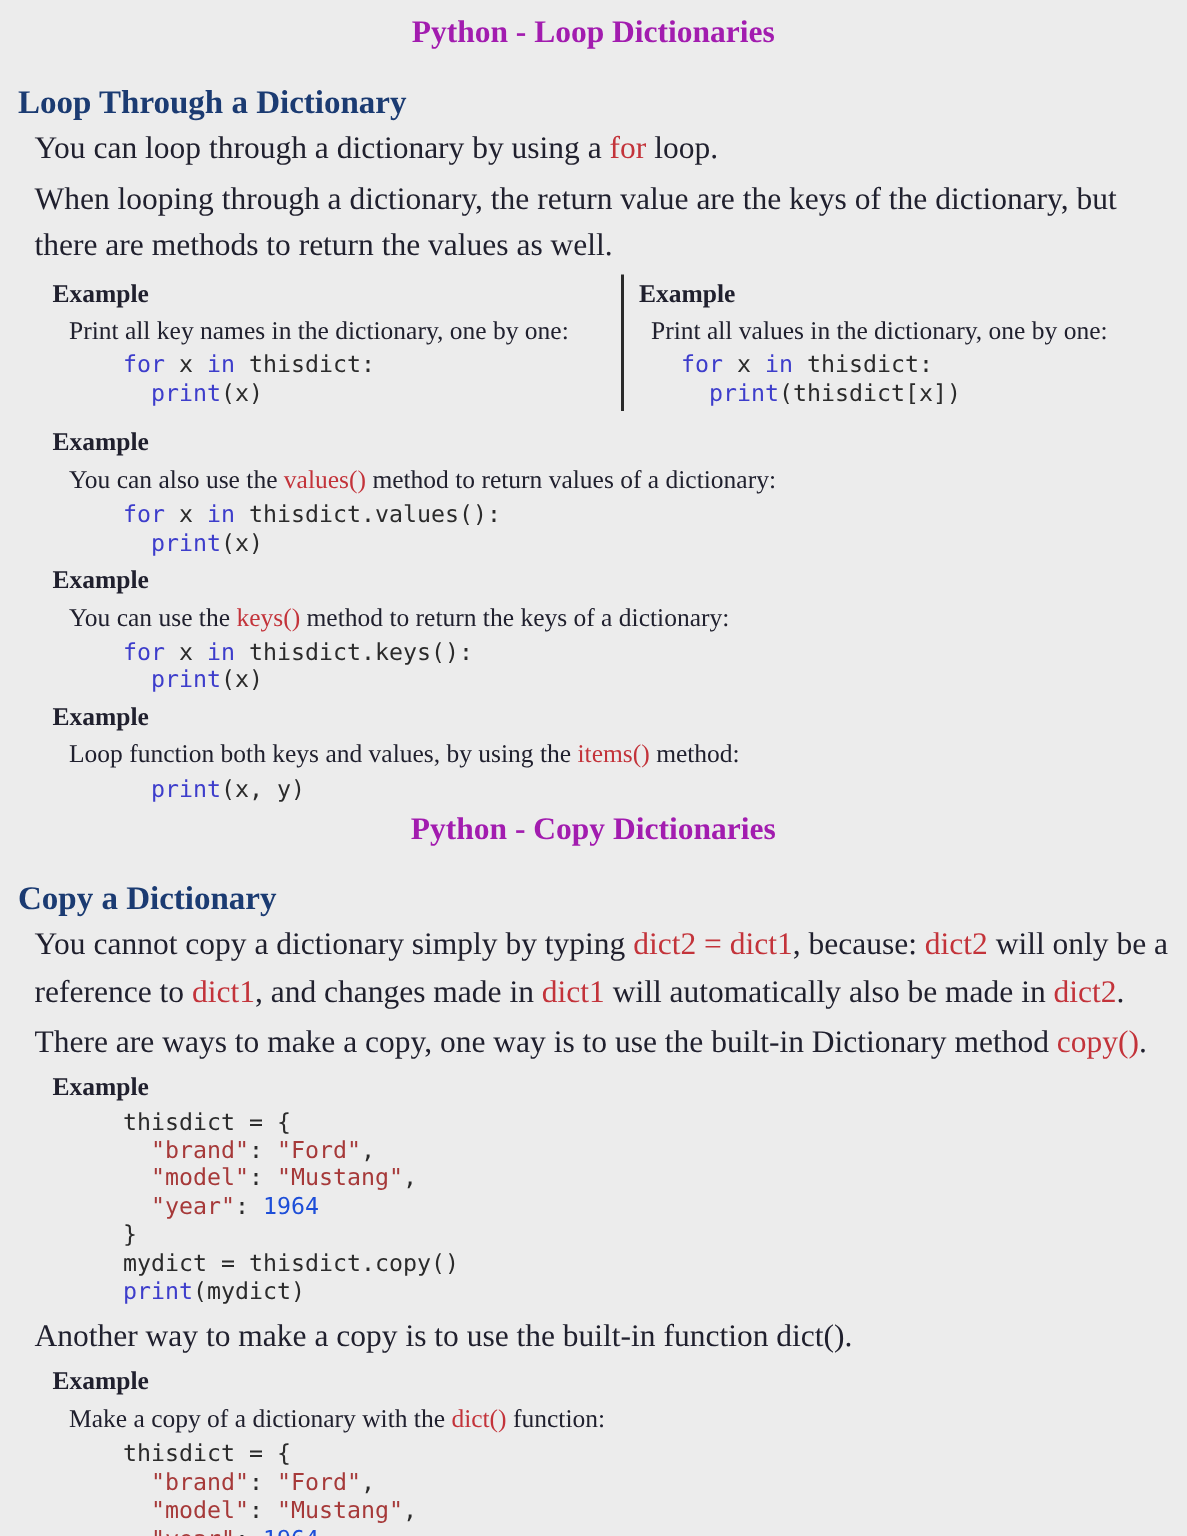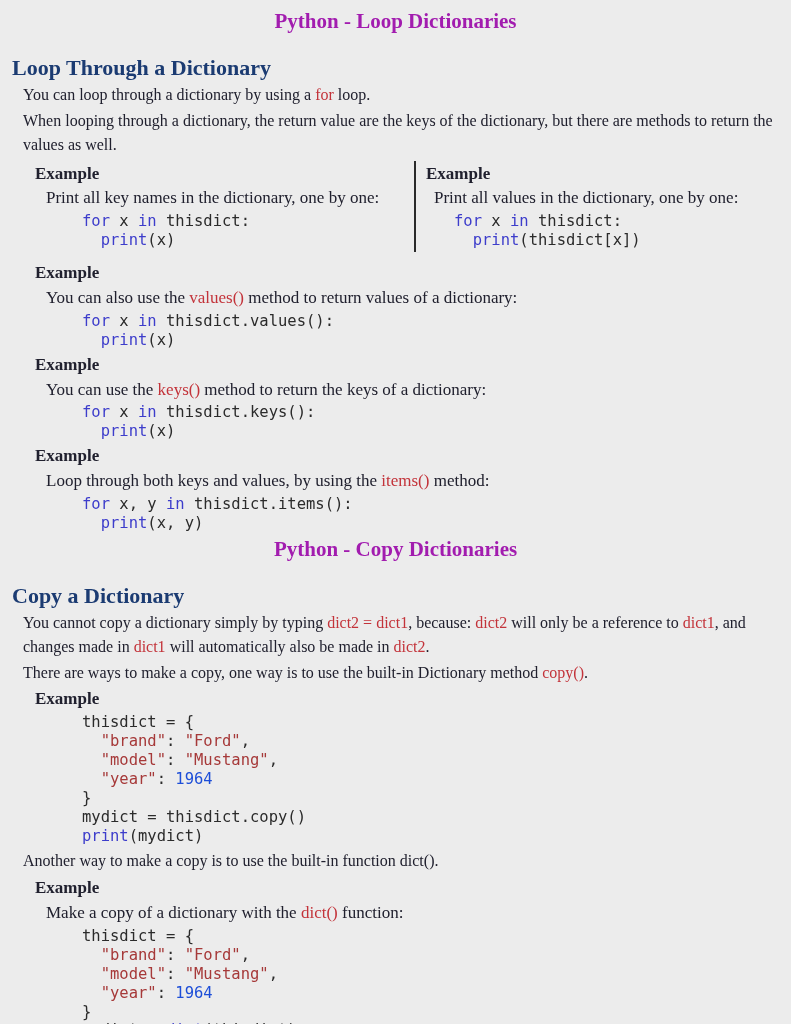--- a/index.html
+++ b/index.html
@@ -22,21 +22,21 @@
     margin: 2px 0 4px 0;
   }
   .section-heading {
     color: #1b3b72;
     font-weight: bold;
     font-size: 22px;
     line-height: 1.15;
     margin: 21px 0 3px 12px;
   }
   .para {
-    font-size: 16px;
+    font-size: 21px;
     line-height: 1.48;
     margin: 1px 10px 2px 23px;
   }
   .example-label {
     font-weight: bold;
     font-size: 17px;
     line-height: 1.35;
     margin: 4px 0 1px 35px;
   }
   .example-desc {
@@ -105,22 +105,22 @@
   </div>
 
   <div>
     <div class="example-label">Example</div>
     <div class="example-desc"><span class="seg-plain">You can use the </span><span class="seg-red">keys()</span><span class="seg-plain"> method to return the keys of a dictionary:</span></div>
     <div class="code-block"><div><span class="seg-kw">for</span><span class="seg-code"> x </span><span class="seg-kw">in</span><span class="seg-code"> thisdict.keys():</span></div><div><span class="seg-code">  </span><span class="seg-kw">print</span><span class="seg-code">(x)</span></div></div>
   </div>
 
   <div>
     <div class="example-label">Example</div>
-    <div class="example-desc"><span class="seg-plain">Loop through both keys and values, by using the </span><span class="seg-red">items()</span><span class="seg-plain"> method:</span></div>
-    <div class="code-block"><div><span class="seg-kw">for</span><span class="seg-code"> x, y </span><span class="seg-kw">in</span><span class="seg-code"> thisdict.items():</span></div><div><span class="seg-code">  </span><span class="seg-kw">print</span><span class="seg-code">(x, y)</span></div></div>
+    <div class="example-desc"><span class="seg-plain">Loop function both keys and values, by using the </span><span class="seg-red">items()</span><span class="seg-plain"> method:</span></div>
+    <div class="code-block"><div><span class="seg-code">  </span><span class="seg-kw">print</span><span class="seg-code">(x, y)</span></div></div>
   </div>
 
   <div class="doc-title">Python - Copy Dictionaries</div>
 
   <div class="section-heading">Copy a Dictionary</div>
 
   <div class="para"><span class="seg-plain">You cannot copy a dictionary simply by typing </span><span class="seg-red">dict2 = dict1</span><span class="seg-plain">, because: </span><span class="seg-red">dict2</span><span class="seg-plain"> will only be a </span><span class="seg-italic">reference</span><span class="seg-plain"> to </span><span class="seg-red">dict1</span><span class="seg-plain">, and changes made in </span><span class="seg-red">dict1</span><span class="seg-plain"> will automatically also be made in </span><span class="seg-red">dict2</span><span class="seg-plain">.</span></div>
   <div class="para"><span class="seg-plain">There are ways to make a copy, one way is to use the built-in Dictionary method </span><span class="seg-red">copy()</span><span class="seg-plain">.</span></div>
 
   <div>

